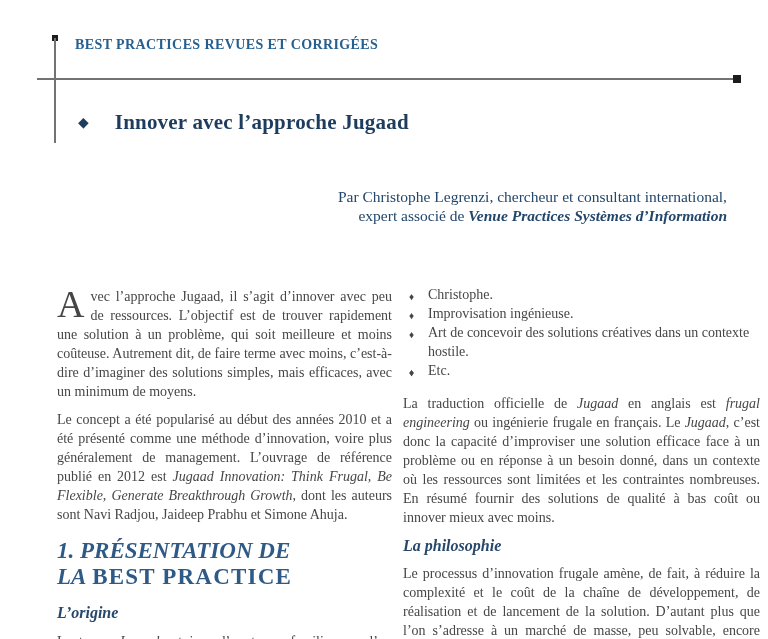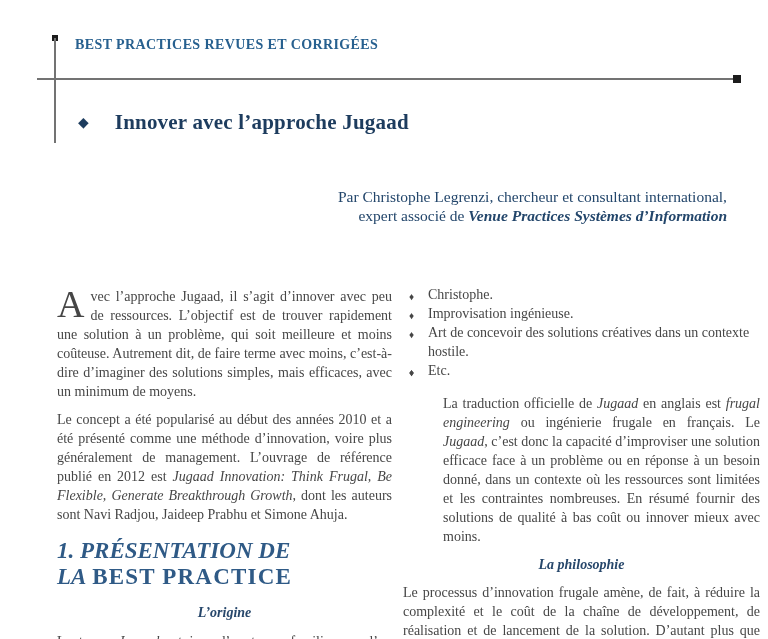--- a/index.html
+++ b/index.html
@@ -46,29 +46,28 @@
   .dropcap{
     float:left; font-size:38px; line-height:33px; padding:1px 6px 0 0; color:var(--body);
   }
   .section{
     margin-top:14px; font-size:23px; line-height:25.5px; font-weight:bold;
     color:var(--heading);
   }
   .section .it{font-style:italic;}
   .section .caps{letter-spacing:1.2px;}
   .subhead{
-    margin:14px 0 0 0; font-size:14px; font-weight:bold; font-style:italic;
+    margin:14px 0 0 0; font-size:16px; font-weight:bold; font-style:italic;
     color:var(--subhead);
-    text-align:center;
   }
   .subhead + p{margin-top:10px;}
   .bullets{list-style:none; margin:0; padding:0;}
   .bullets li{position:relative; padding-left:25px; text-align:left;}
   .blt{position:absolute; left:6px; top:2px; font-size:10px; color:var(--body);}
-  .bullets + p{margin-top:14px;margin-left:40px;}
+  .bullets + p{margin-top:14px;}
   .col-right .subhead{margin-top:9px;}
   .col-right .subhead + p{margin-top:9px;}
 </style>
 </head>
 <body>
 
 <div class="page">
 
   <div class="sq-top"></div>
   <div class="rule-v"></div>

